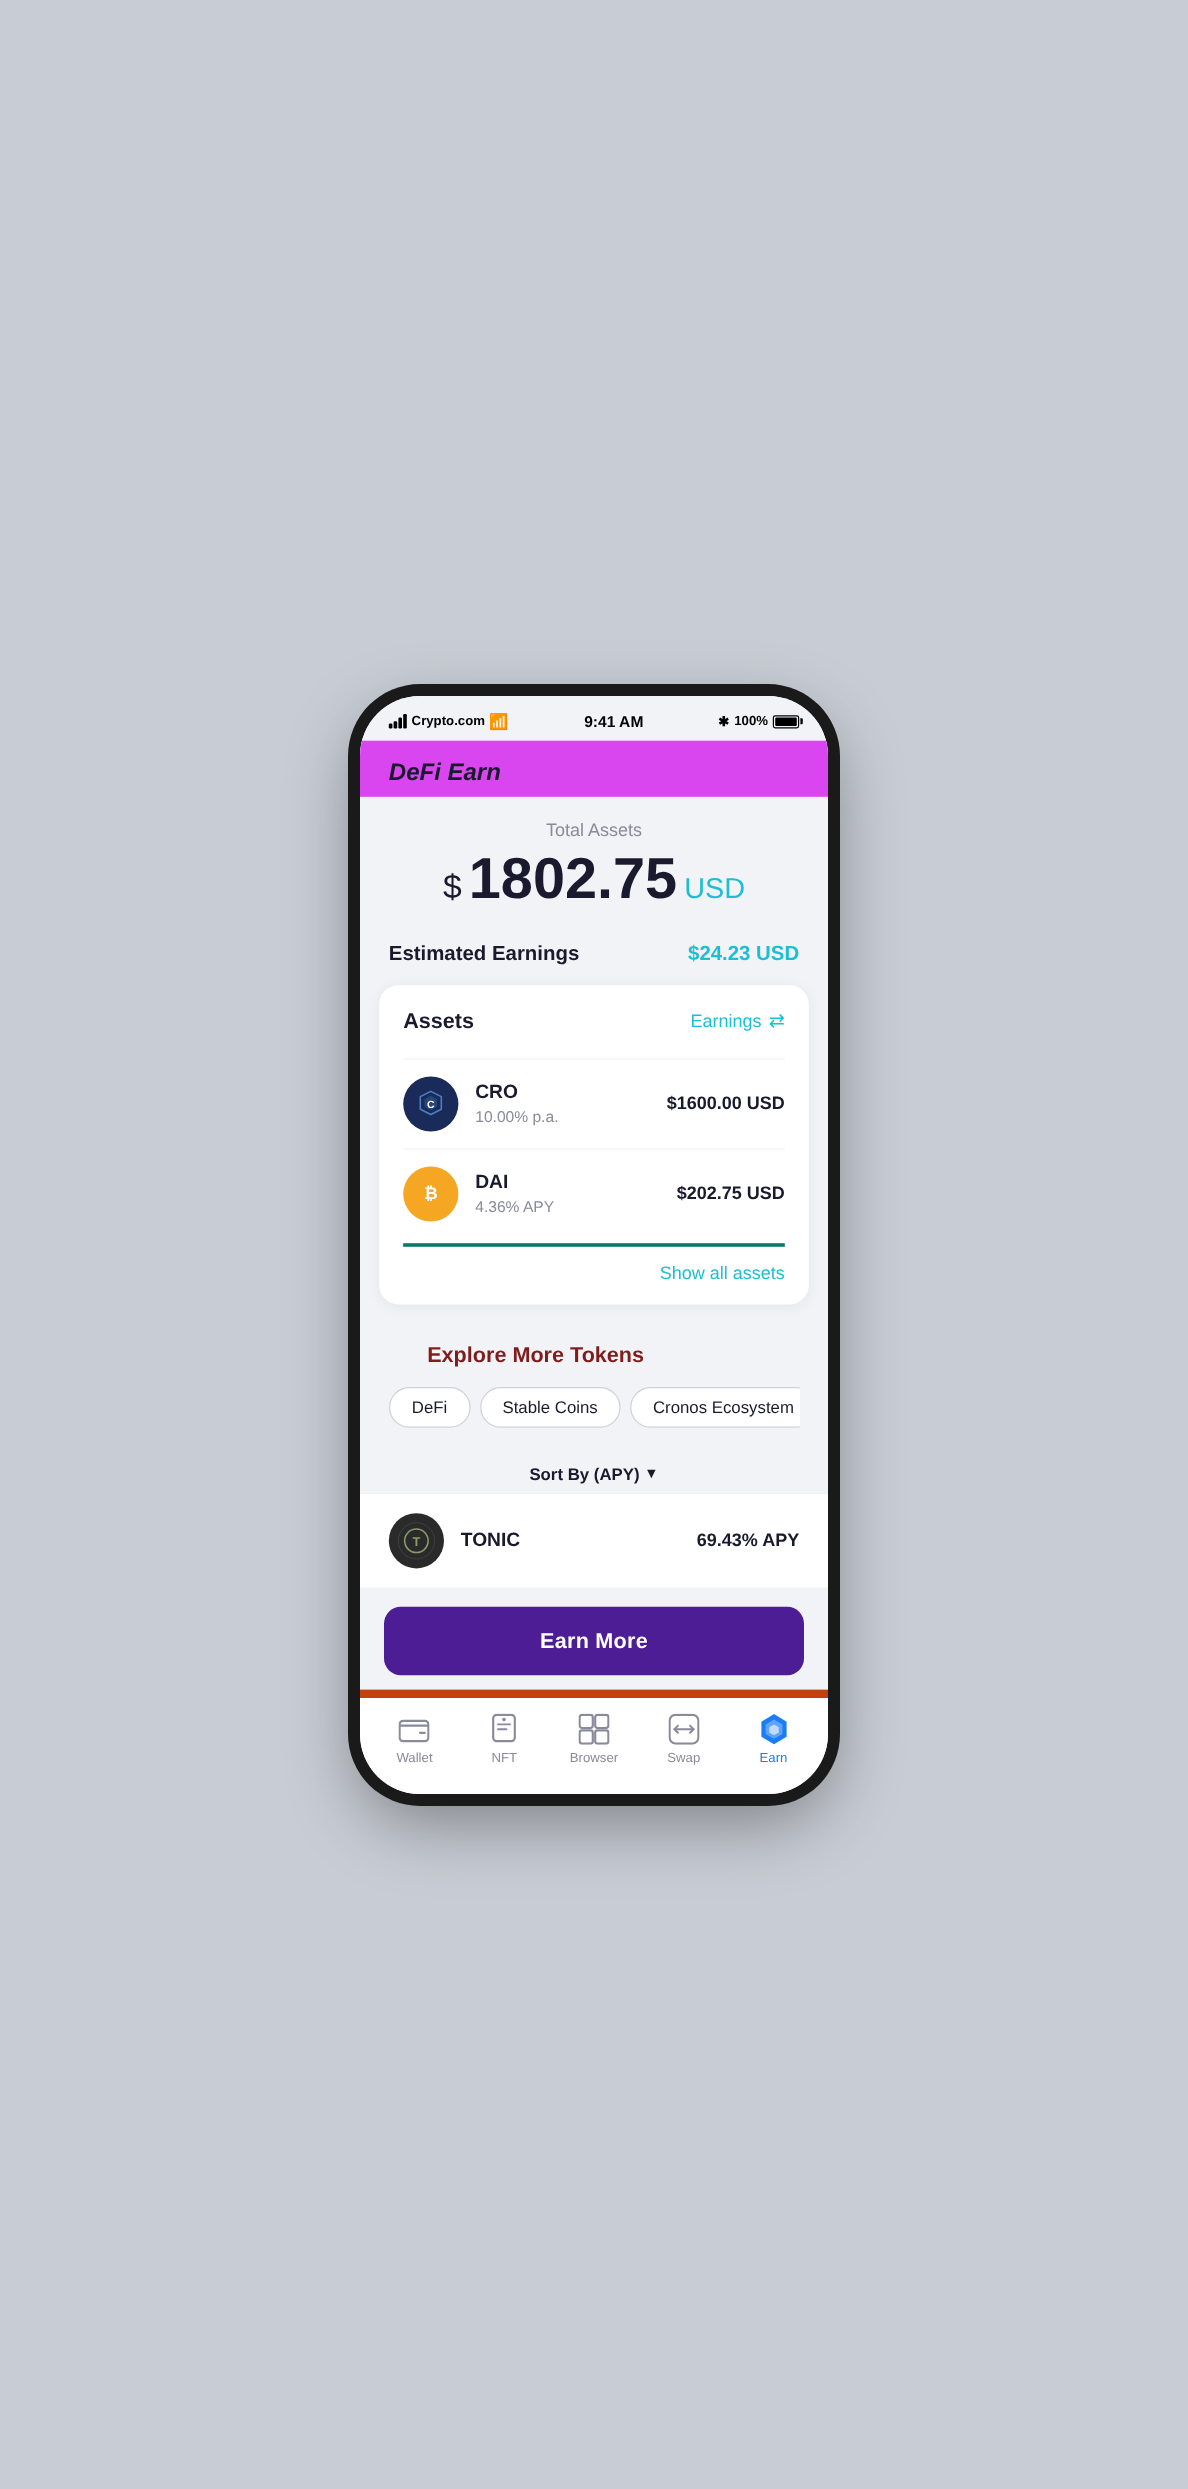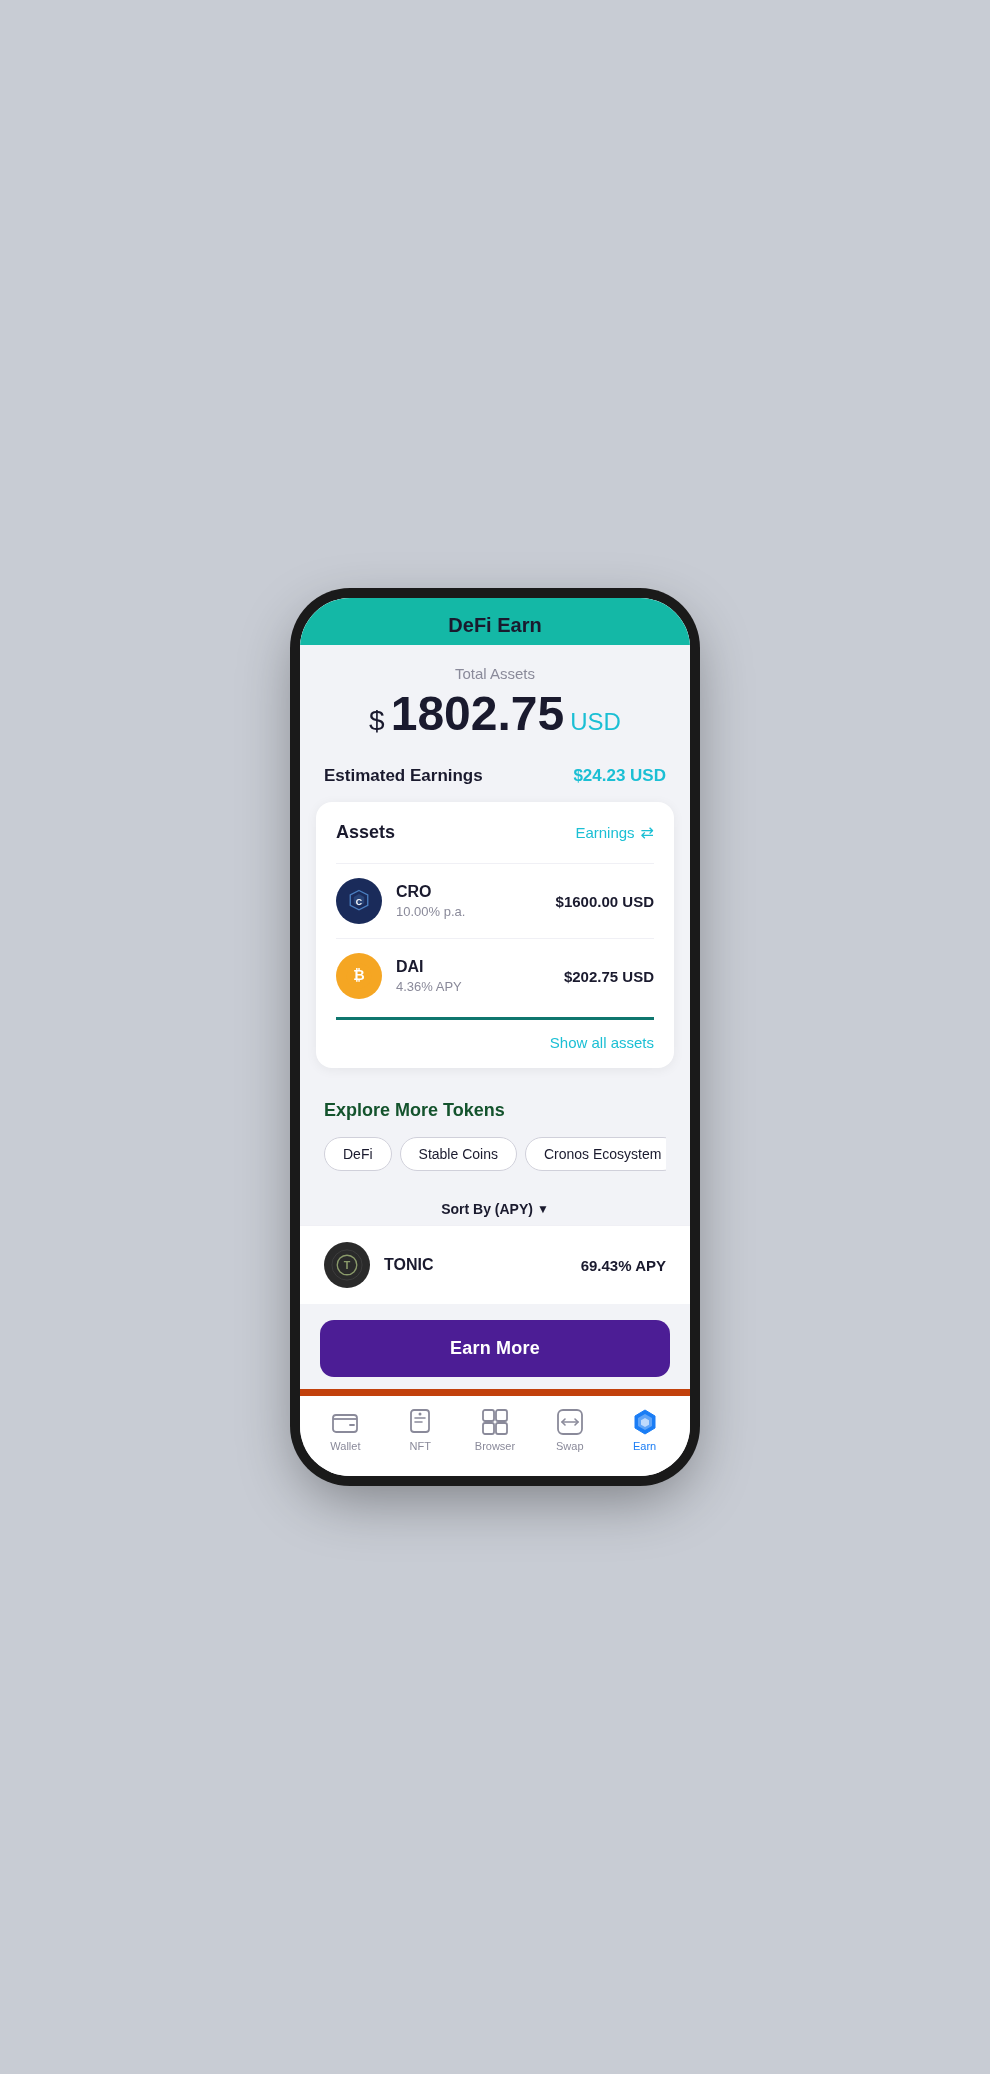--- a/index.html
+++ b/index.html
@@ -46,23 +46,24 @@
     .battery-icon::after { content: ''; position: absolute; right: -4px; top: 50%; transform: translateY(-50%); width: 2px; height: 5px; background: #000; border-radius: 0 1px 1px 0; }
     .battery-fill { background: #000; height: 100%; width: 100%; border-radius: 1px; }
     .page-content {
       flex: 1;
       overflow-y: auto;
       background: #f2f3f7;
       scrollbar-width: none;
     }
     .page-content::-webkit-scrollbar { display: none; }
     .page-header {
-      text-align: center;
+      text-align: left;
       padding: 16px 24px 8px;
-      background: #14b8a6;
+      background: #d946ef;
+      font-style: italic;
     }
     .page-title {
       font-size: 20px;
       font-weight: 700;
       color: #1a1a2e;
     }
     .total-assets-section {
       text-align: center;
       padding: 20px 24px 10px;
     }
@@ -188,22 +189,23 @@
       color: #1bbfd4;
       font-size: 15px;
       font-weight: 500;
     }
     .explore-section {
       padding: 16px 24px 12px;
     }
     .explore-title {
       font-size: 18px;
       font-weight: 700;
-      color: #14532d;
+      color: #7f1d1d;
       margin-bottom: 16px;
+      margin-left: 32px;
     }
     .filter-tabs {
       display: flex;
       gap: 8px;
       overflow-x: auto;
       scrollbar-width: none;
       padding-bottom: 4px;
     }
     .filter-tabs::-webkit-scrollbar { display: none; }
     .filter-tab {
@@ -310,20 +312,40 @@
     
     .dai-svg { width: 28px; height: 28px; }
     
     .tonic-svg { width: 32px; height: 32px; }
   </style>
 </head>
 <body>
 
 <div class="phone-frame">
 
+  <div class="status-bar">
+    <div class="status-left">
+      <div class="signal-bars">
+        <div class="signal-bar bar1"></div>
+        <div class="signal-bar bar2"></div>
+        <div class="signal-bar bar3"></div>
+        <div class="signal-bar bar4"></div>
+      </div>
+      <span>Crypto.com</span>
+      <span class="wifi-icon">📶</span>
+    </div>
+    <div class="status-center">9:41 AM</div>
+    <div class="status-right">
+      <span>✱</span>
+      <span>100%</span>
+      <div class="battery-icon">
+        <div class="battery-fill"></div>
+      </div>
+    </div>
+  </div>
 
   <div class="page-content">
 
     <div class="page-header">
       <h1 class="page-title">DeFi Earn</h1>
     </div>
 
     <div class="total-assets-section">
       <div class="total-assets-label">Total Assets</div>
       <div class="total-assets-amount">

